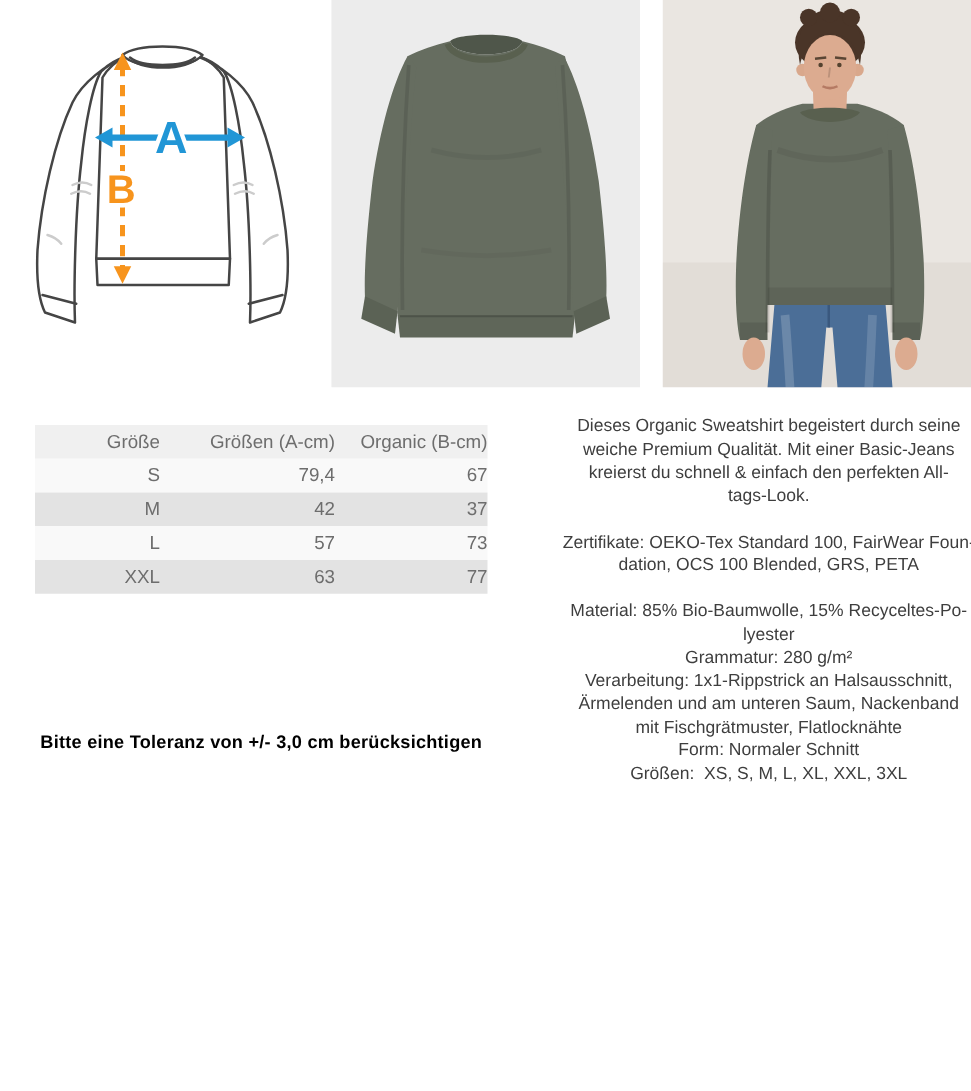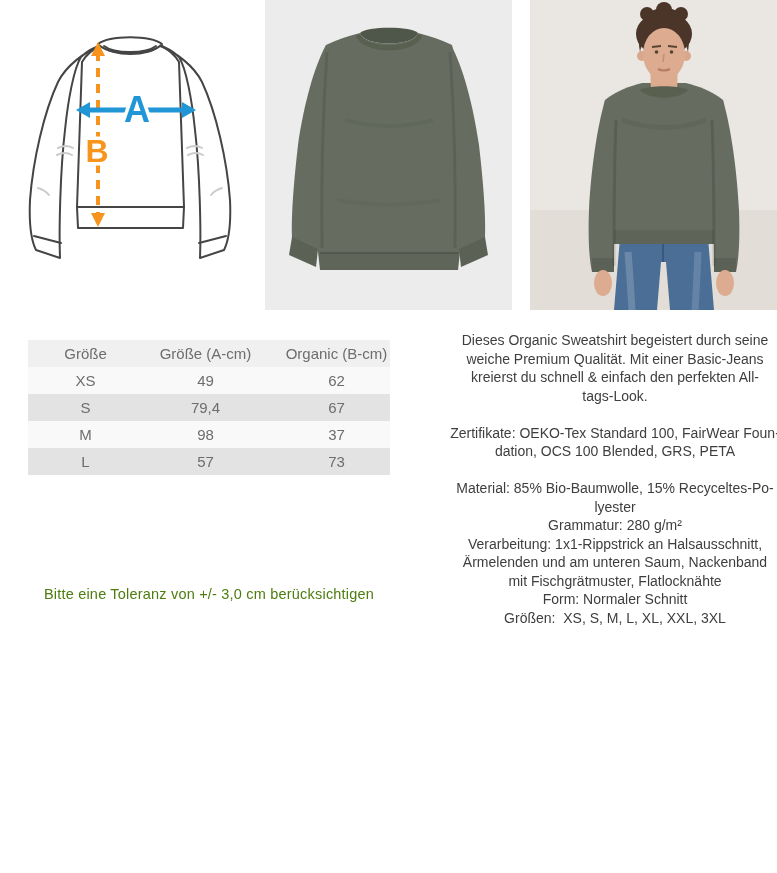--- a/index.html
+++ b/index.html
@@ -14,30 +14,30 @@
   .panel-model{left:530px;width:247px;}
 
   table.size-table{
     position:absolute;left:28px;top:340px;width:362px;
     border-collapse:collapse;table-layout:fixed;
   }
   table.size-table col.c1{width:100px;}
   table.size-table col.c2{width:140px;}
   table.size-table col.c3{width:122px;}
   table.size-table th,table.size-table td{
-    height:27px;padding:0 0 0 15px;text-align:center;vertical-align:middle;
+    height:27px;padding:0 0 0 15px;text-align:right;vertical-align:middle;
     font-size:15px;font-weight:normal;color:#6d6d6d;
   }
   table.size-table thead tr{background:#f0f0f0;}
   table.size-table tbody tr:nth-child(odd){background:#f9f9f9;}
   table.size-table tbody tr:nth-child(even){background:#e3e3e3;}
 
   .tolerance{
     position:absolute;left:28px;top:586px;width:362px;margin:0;
-    text-align:center;font-size:14.5px;font-weight:normal;color:#4d7c0f;
+    text-align:center;font-size:14.5px;font-weight:bold;color:#000000;
     letter-spacing:.2px;
   }
 
   .description{position:absolute;left:433px;top:331px;width:364px;text-align:center;}
   .description p{
     margin:0 0 18.5px 0;white-space:pre;
     font-size:14px;line-height:18.5px;color:#3e3e3e;
   }
 </style>
 </head>
@@ -179,44 +179,44 @@
 
 <table class="size-table">
   <colgroup>
       <col class="c1">
       <col class="c2">
       <col class="c3">
     </colgroup>
   <thead>
     <tr>
       <th>Größe</th>
-      <th>Größe (A-cm)</th>
+      <th>Größen (A-cm)</th>
       <th>Organic (B-cm)</th>
     </tr>
   </thead>
   <tbody>
-    <tr>
-      <td>XS</td>
-      <td>49</td>
-      <td>62</td>
-    </tr>
     <tr>
       <td>S</td>
       <td>79,4</td>
       <td>67</td>
     </tr>
     <tr>
       <td>M</td>
-      <td>98</td>
+      <td>42</td>
       <td>37</td>
     </tr>
     <tr>
       <td>L</td>
       <td>57</td>
       <td>73</td>
+    </tr>
+    <tr>
+      <td>XXL</td>
+      <td>63</td>
+      <td>77</td>
     </tr>
   </tbody>
 </table>
 
 <p class="tolerance">Bitte eine Toleranz von +/- 3,0 cm berücksichtigen</p>
 
 <section class="description">
   <p>Dieses Organic Sweatshirt begeistert durch seine
 weiche Premium Qualität. Mit einer Basic-Jeans
 kreierst du schnell &amp; einfach den perfekten All-

